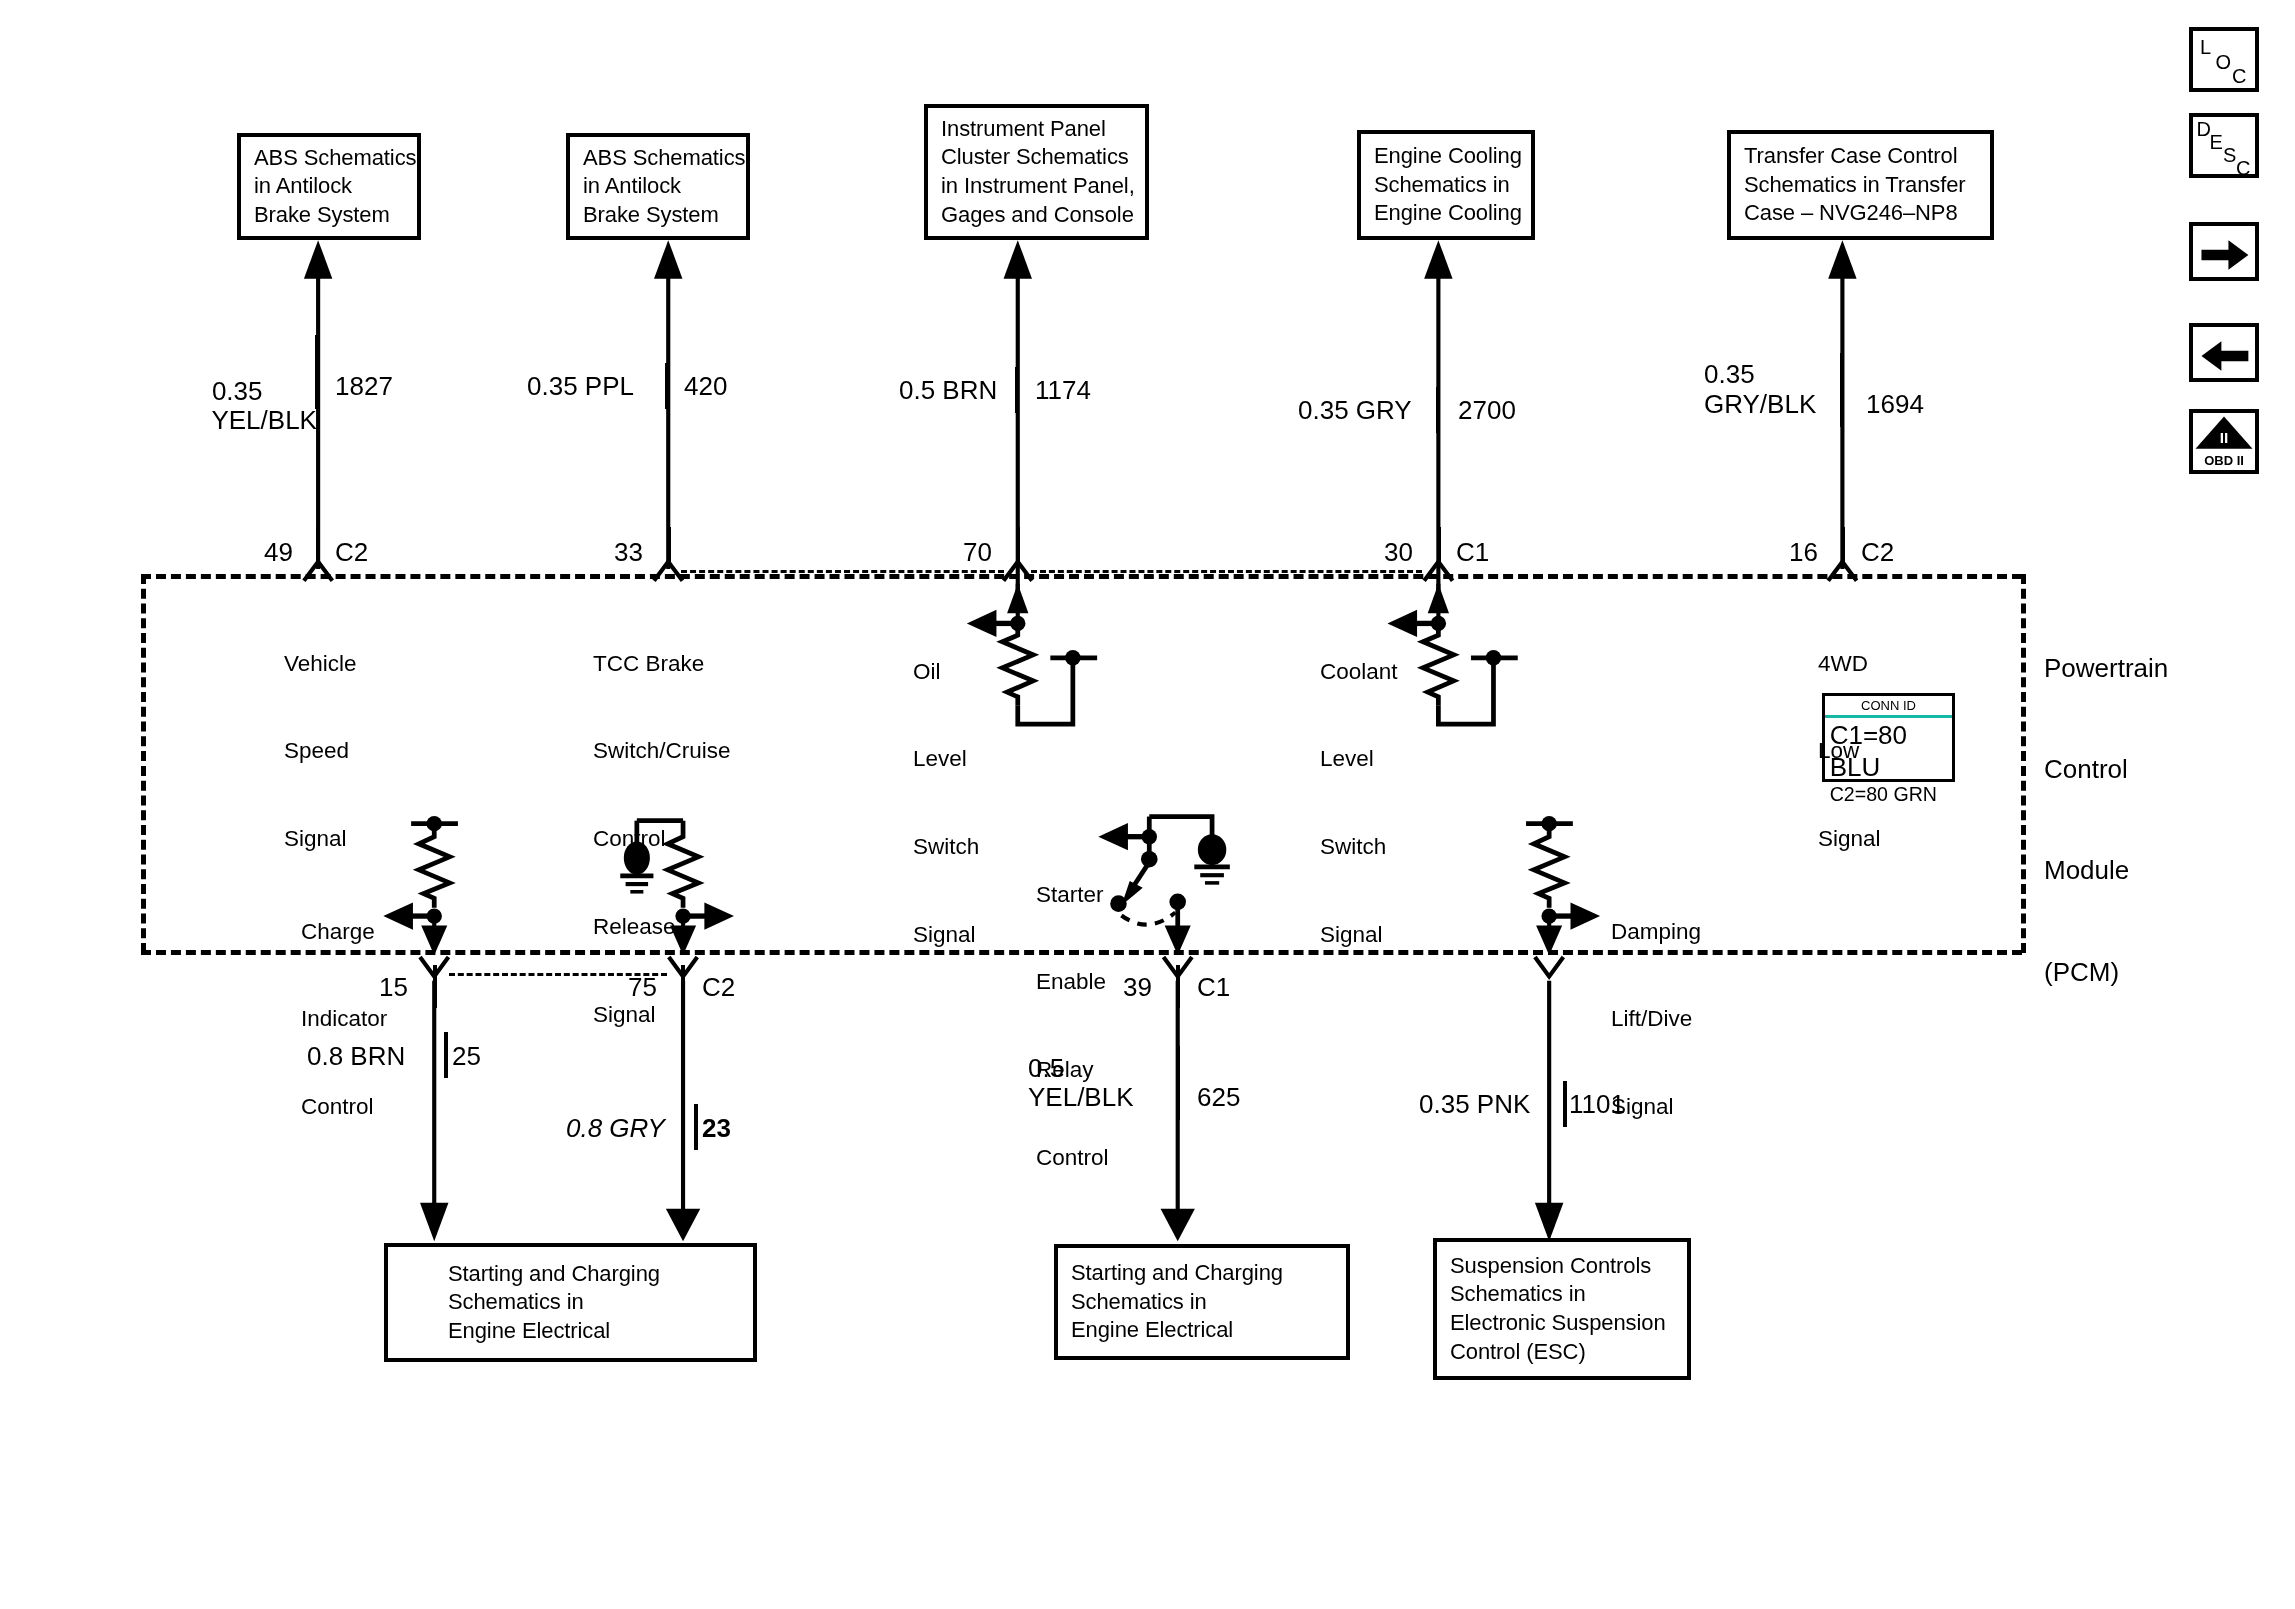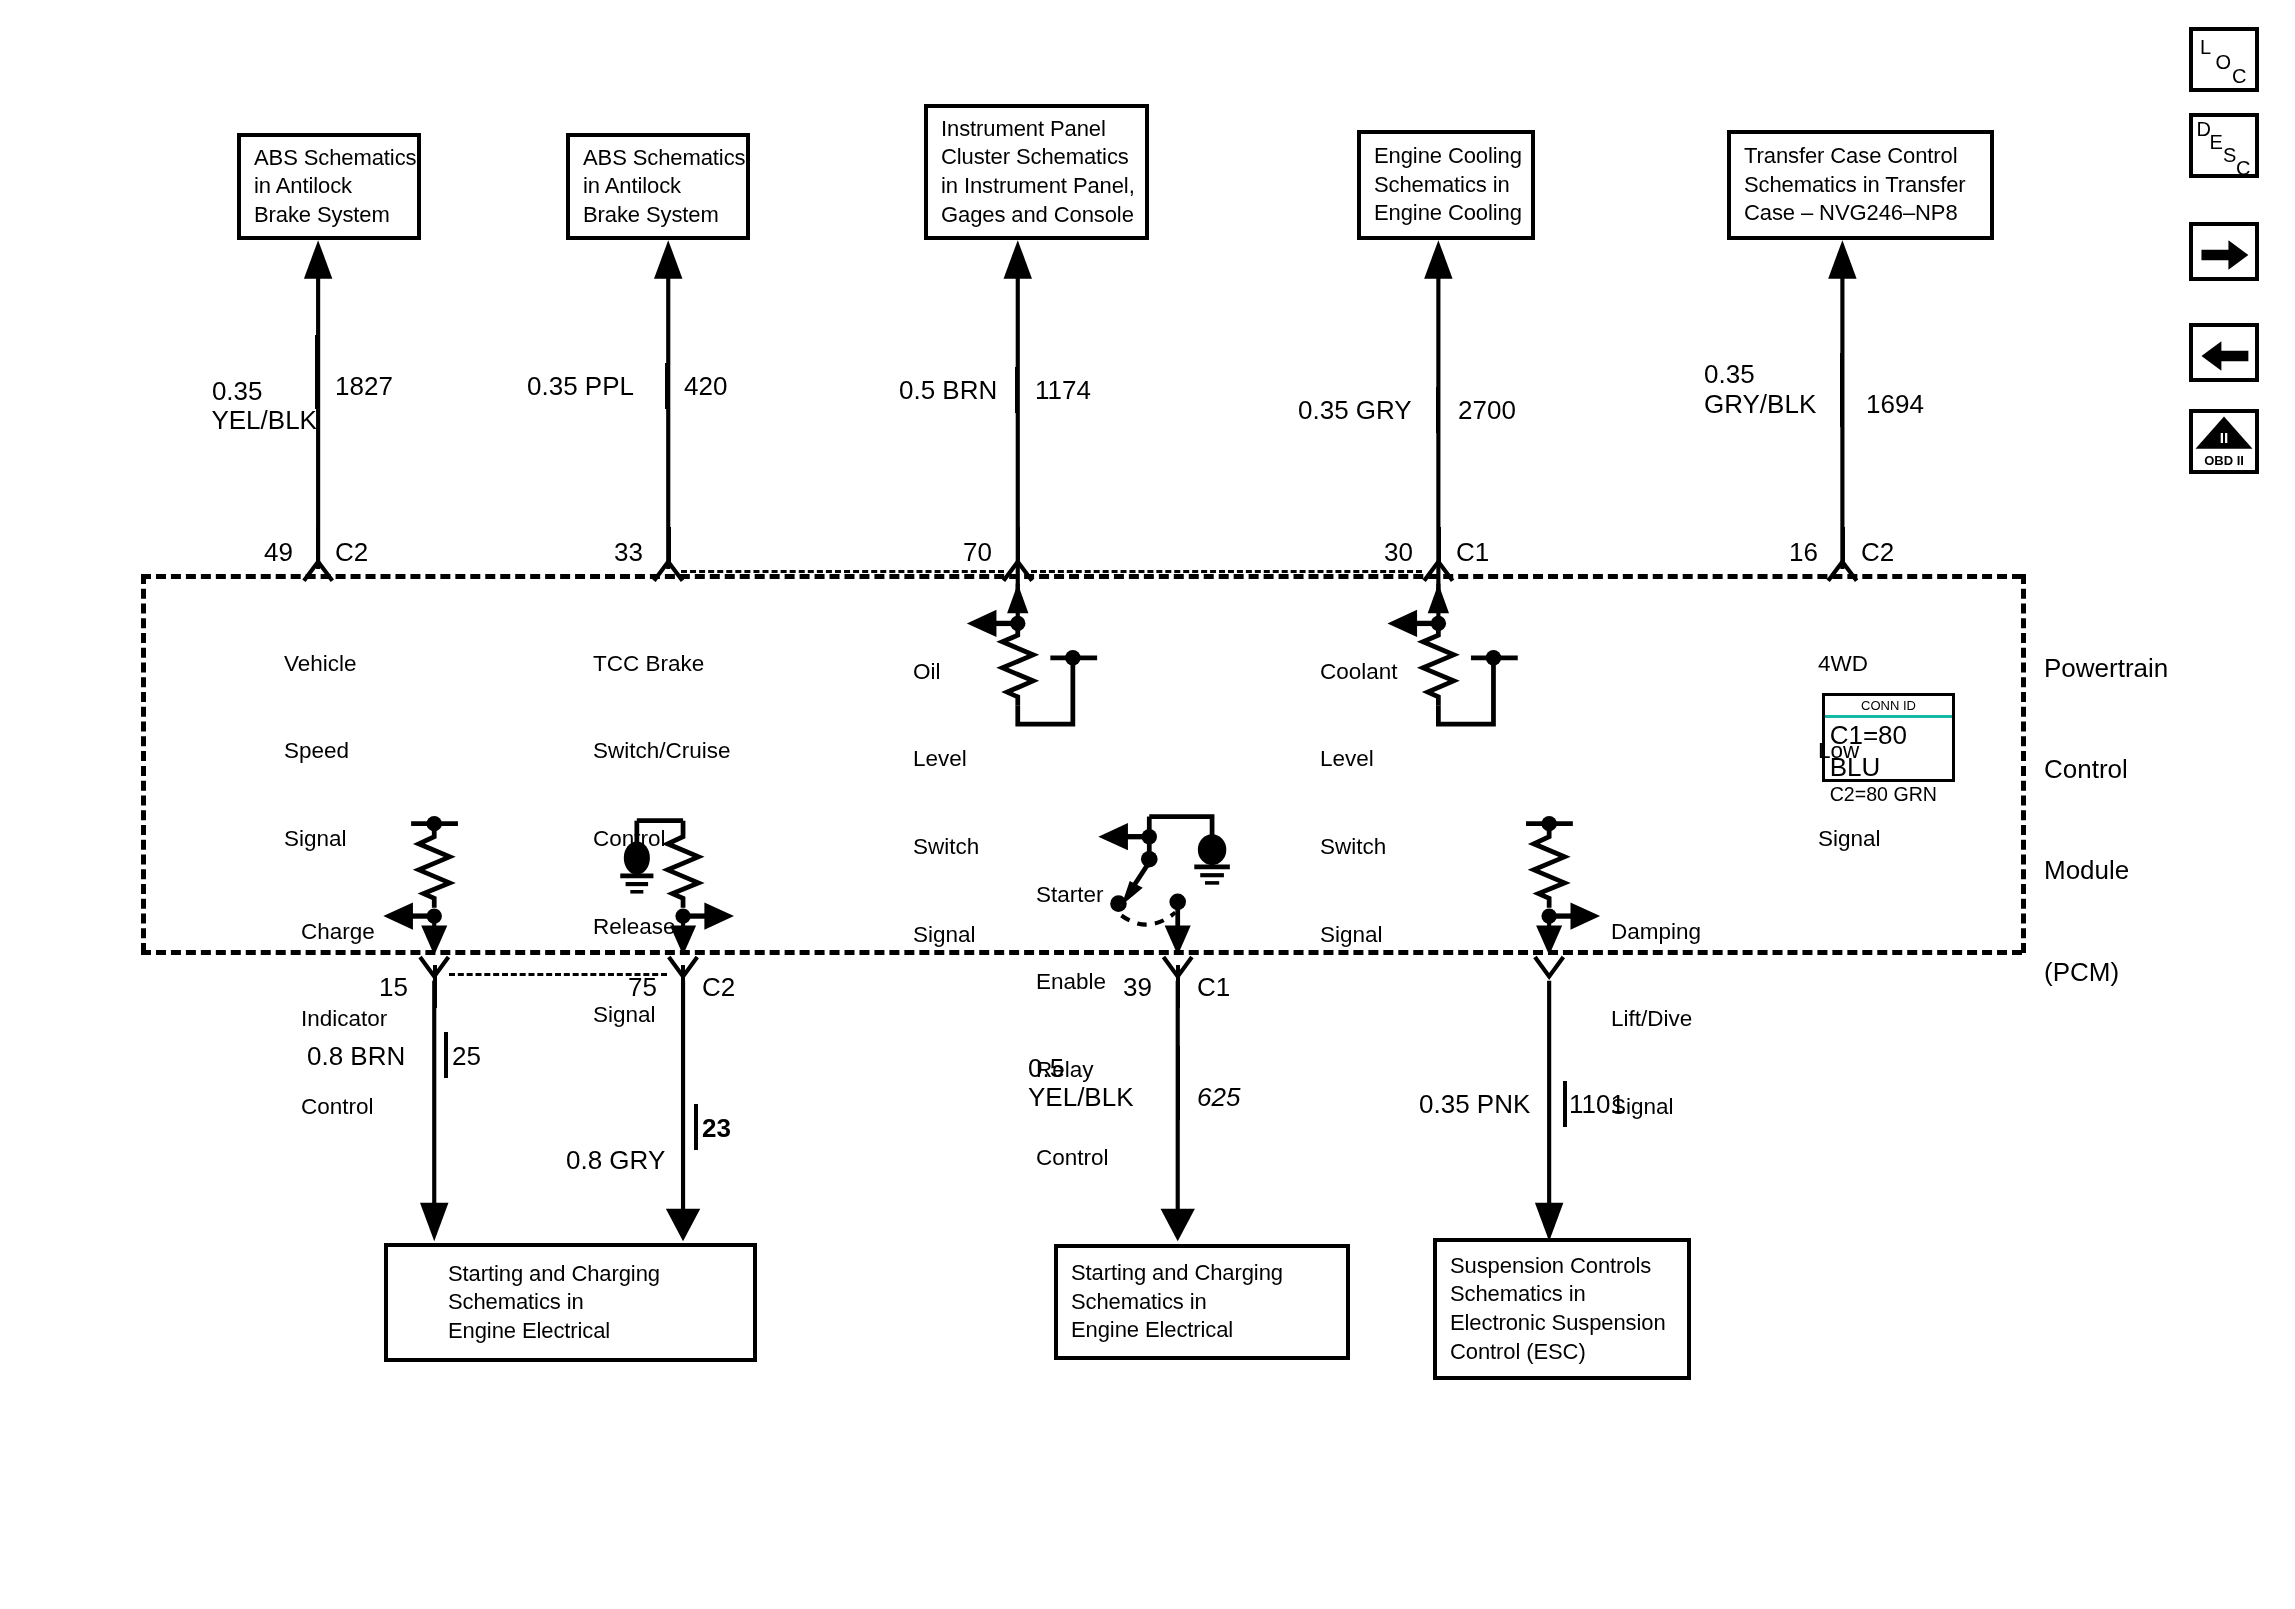--- a/index.html
+++ b/index.html
@@ -381,27 +381,27 @@
   <div class="vline" style="left:433px; top:965px; height:43px;"></div>
   <div class="vline" style="left:681px; top:965px; height:43px;"></div>
   <div class="vline" style="left:1176px; top:965px; height:43px;"></div>
 
   <div class="dashH fine" style="left:449px; top:973px; width:218px;"></div>
 
   <div class="lbl wire" style="left:307px; top:1040px;">0.8 BRN</div>
   <div class="lbl wire" style="left:452px; top:1040px;">25</div>
   <div class="vline" style="left:444px; top:1032px; height:46px;"></div>
 
-  <div class="lbl wire" style="left:566px; top:1144px;">0.8 GRY</div>
+  <div class="lbl wire" style="left:566px; top:1112px;font-style:italic;">0.8 GRY</div>
   <div class="lbl wire" style="left:702px; top:1112px;font-weight:bold;">23</div>
   <div class="vline" style="left:694px; top:1104px; height:46px;"></div>
 
   <div class="lbl wire" style="left:1028px; top:1052px;">0.5</div>
   <div class="lbl wire" style="left:1028px; top:1081px;">YEL/BLK</div>
-  <div class="lbl wire" style="left:1197px; top:1081px;font-style:italic;">625</div>
+  <div class="lbl wire" style="left:1197px; top:1081px;">625</div>
   <div class="vline" style="left:1176px; top:1046px; height:74px;"></div>
 
   <div class="lbl wire" style="left:1419px; top:1088px;">0.35 PNK</div>
   <div class="lbl wire" style="left:1569px; top:1088px;">1101</div>
   <div class="vline" style="left:1563px; top:1081px; height:46px;"></div>
 
   <div class="refbox" style="left:384px; top:1243px; width:373px; height:119px;">
     <div class="line" style="padding-left:47px;">Starting and Charging</div>
     <div class="line" style="padding-left:47px;">Schematics in</div>
     <div class="line" style="padding-left:47px;">Engine Electrical</div>

